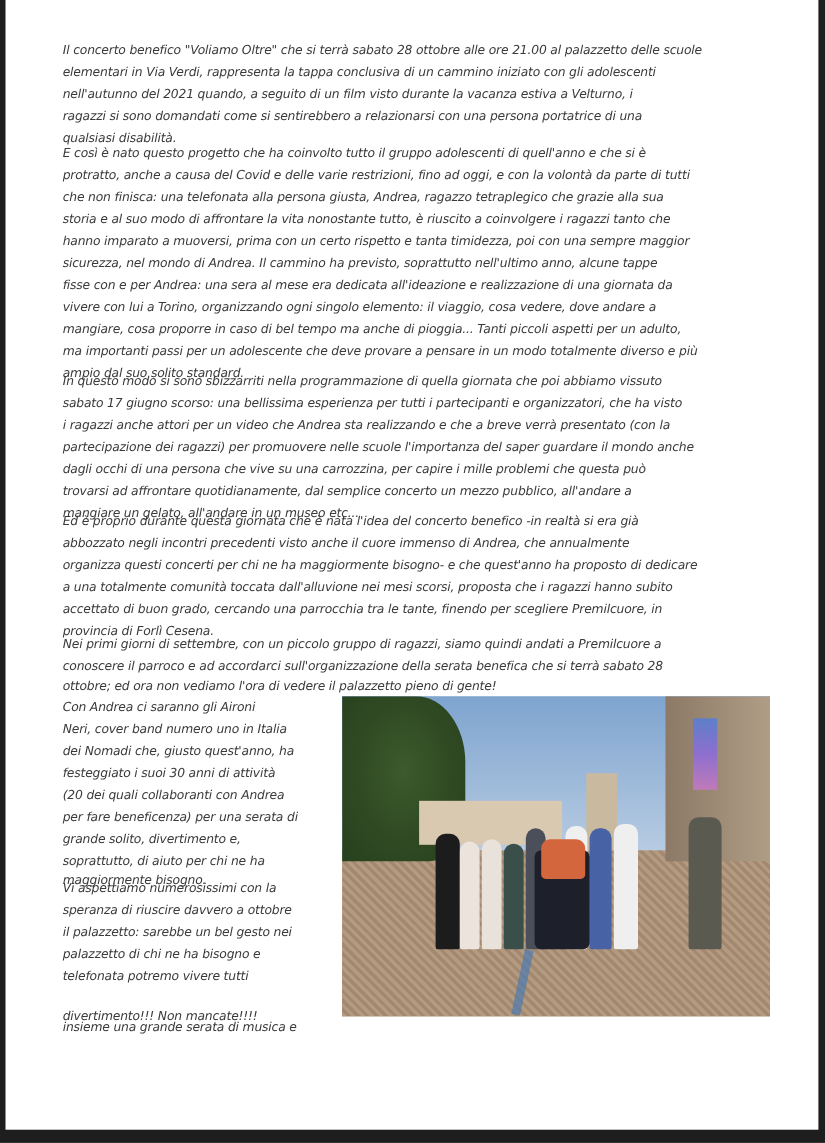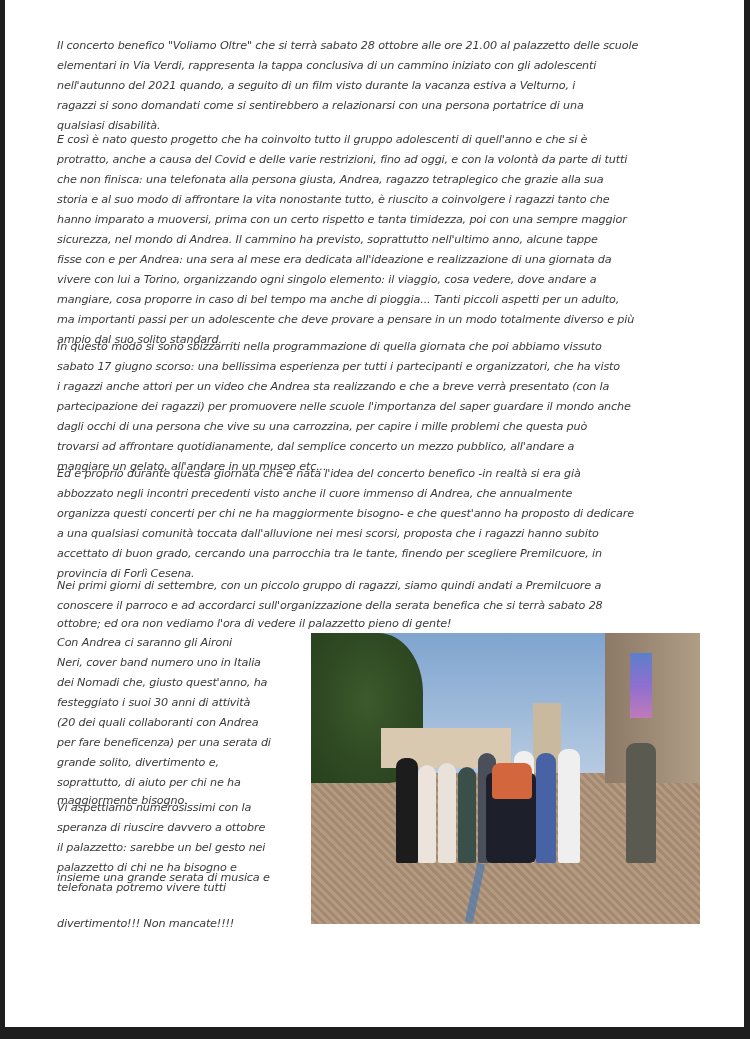--- a/index.html
+++ b/index.html
@@ -81,21 +81,21 @@
   <div class="line" style="top:398px">partecipazione dei ragazzi) per promuovere nelle scuole l'importanza del saper guardare il mondo anche</div>
   <div class="line" style="top:418px">dagli occhi di una persona che vive su una carrozzina, per capire i mille problemi che questa può</div>
   <div class="line" style="top:438px">trovarsi ad affrontare quotidianamente, dal semplice concerto un mezzo pubblico, all'andare a</div>
   <div class="line" style="top:458px">mangiare un gelato, all'andare in un museo etc...</div>
 </div>
 
 <div>
   <div class="line" style="top:465px">Ed è proprio durante questa giornata che è nata l'idea del concerto benefico -in realtà si era già</div>
   <div class="line" style="top:485px">abbozzato negli incontri precedenti visto anche il cuore immenso di Andrea, che annualmente</div>
   <div class="line" style="top:505px">organizza questi concerti per chi ne ha maggiormente bisogno- e che quest'anno ha proposto di dedicare</div>
-  <div class="line" style="top:525px">a una qualsiasi comunità toccata dall'alluvione nei mesi scorsi, proposta che i ragazzi hanno subito</div>
+  <div class="line" style="top:525px">a una totalmente comunità toccata dall'alluvione nei mesi scorsi, proposta che i ragazzi hanno subito</div>
   <div class="line" style="top:545px">accettato di buon grado, cercando una parrocchia tra le tante, finendo per scegliere Premilcuore, in</div>
   <div class="line" style="top:565px">provincia di Forlì Cesena.</div>
 </div>
 
 <div>
   <div class="line" style="top:577px">Nei primi giorni di settembre, con un piccolo gruppo di ragazzi, siamo quindi andati a Premilcuore a</div>
   <div class="line" style="top:597px">conoscere il parroco e ad accordarci sull'organizzazione della serata benefica che si terrà sabato 28</div>
   <div class="line" style="top:615px">ottobre; ed ora non vediamo l'ora di vedere il palazzetto pieno di gente!</div>
 </div>
 
@@ -110,21 +110,21 @@
   <div class="line" style="top:774px">soprattutto, di aiuto per chi ne ha</div>
   <div class="line" style="top:792px">maggiormente bisogno.</div>
 </div>
 
 <div>
   <div class="line" style="top:799px">Vi aspettiamo numerosissimi con la</div>
   <div class="line" style="top:819px">speranza di riuscire davvero a ottobre</div>
   <div class="line" style="top:839px">il palazzetto: sarebbe un bel gesto nei</div>
   <div class="line" style="top:859px">palazzetto di chi ne ha bisogno e</div>
   <div class="line" style="top:879px">telefonata potremo vivere tutti</div>
-  <div class="line" style="top:869px">insieme una grande serata di musica e</div>
+  <div class="line" style="top:925px">insieme una grande serata di musica e</div>
   <div class="line" style="top:915px">divertimento!!! Non mancate!!!!</div>
 </div>
 
 <div class="photo" title="Group photo of teenagers with Andrea in a wheelchair in a cobblestone square in Torino">
   <div class="sky"></div>
   <div class="ground"></div>
   <div class="tree"></div>
   <div class="bldg-left"></div>
   <div class="tower"></div>
   <div class="bldg-right"></div>

